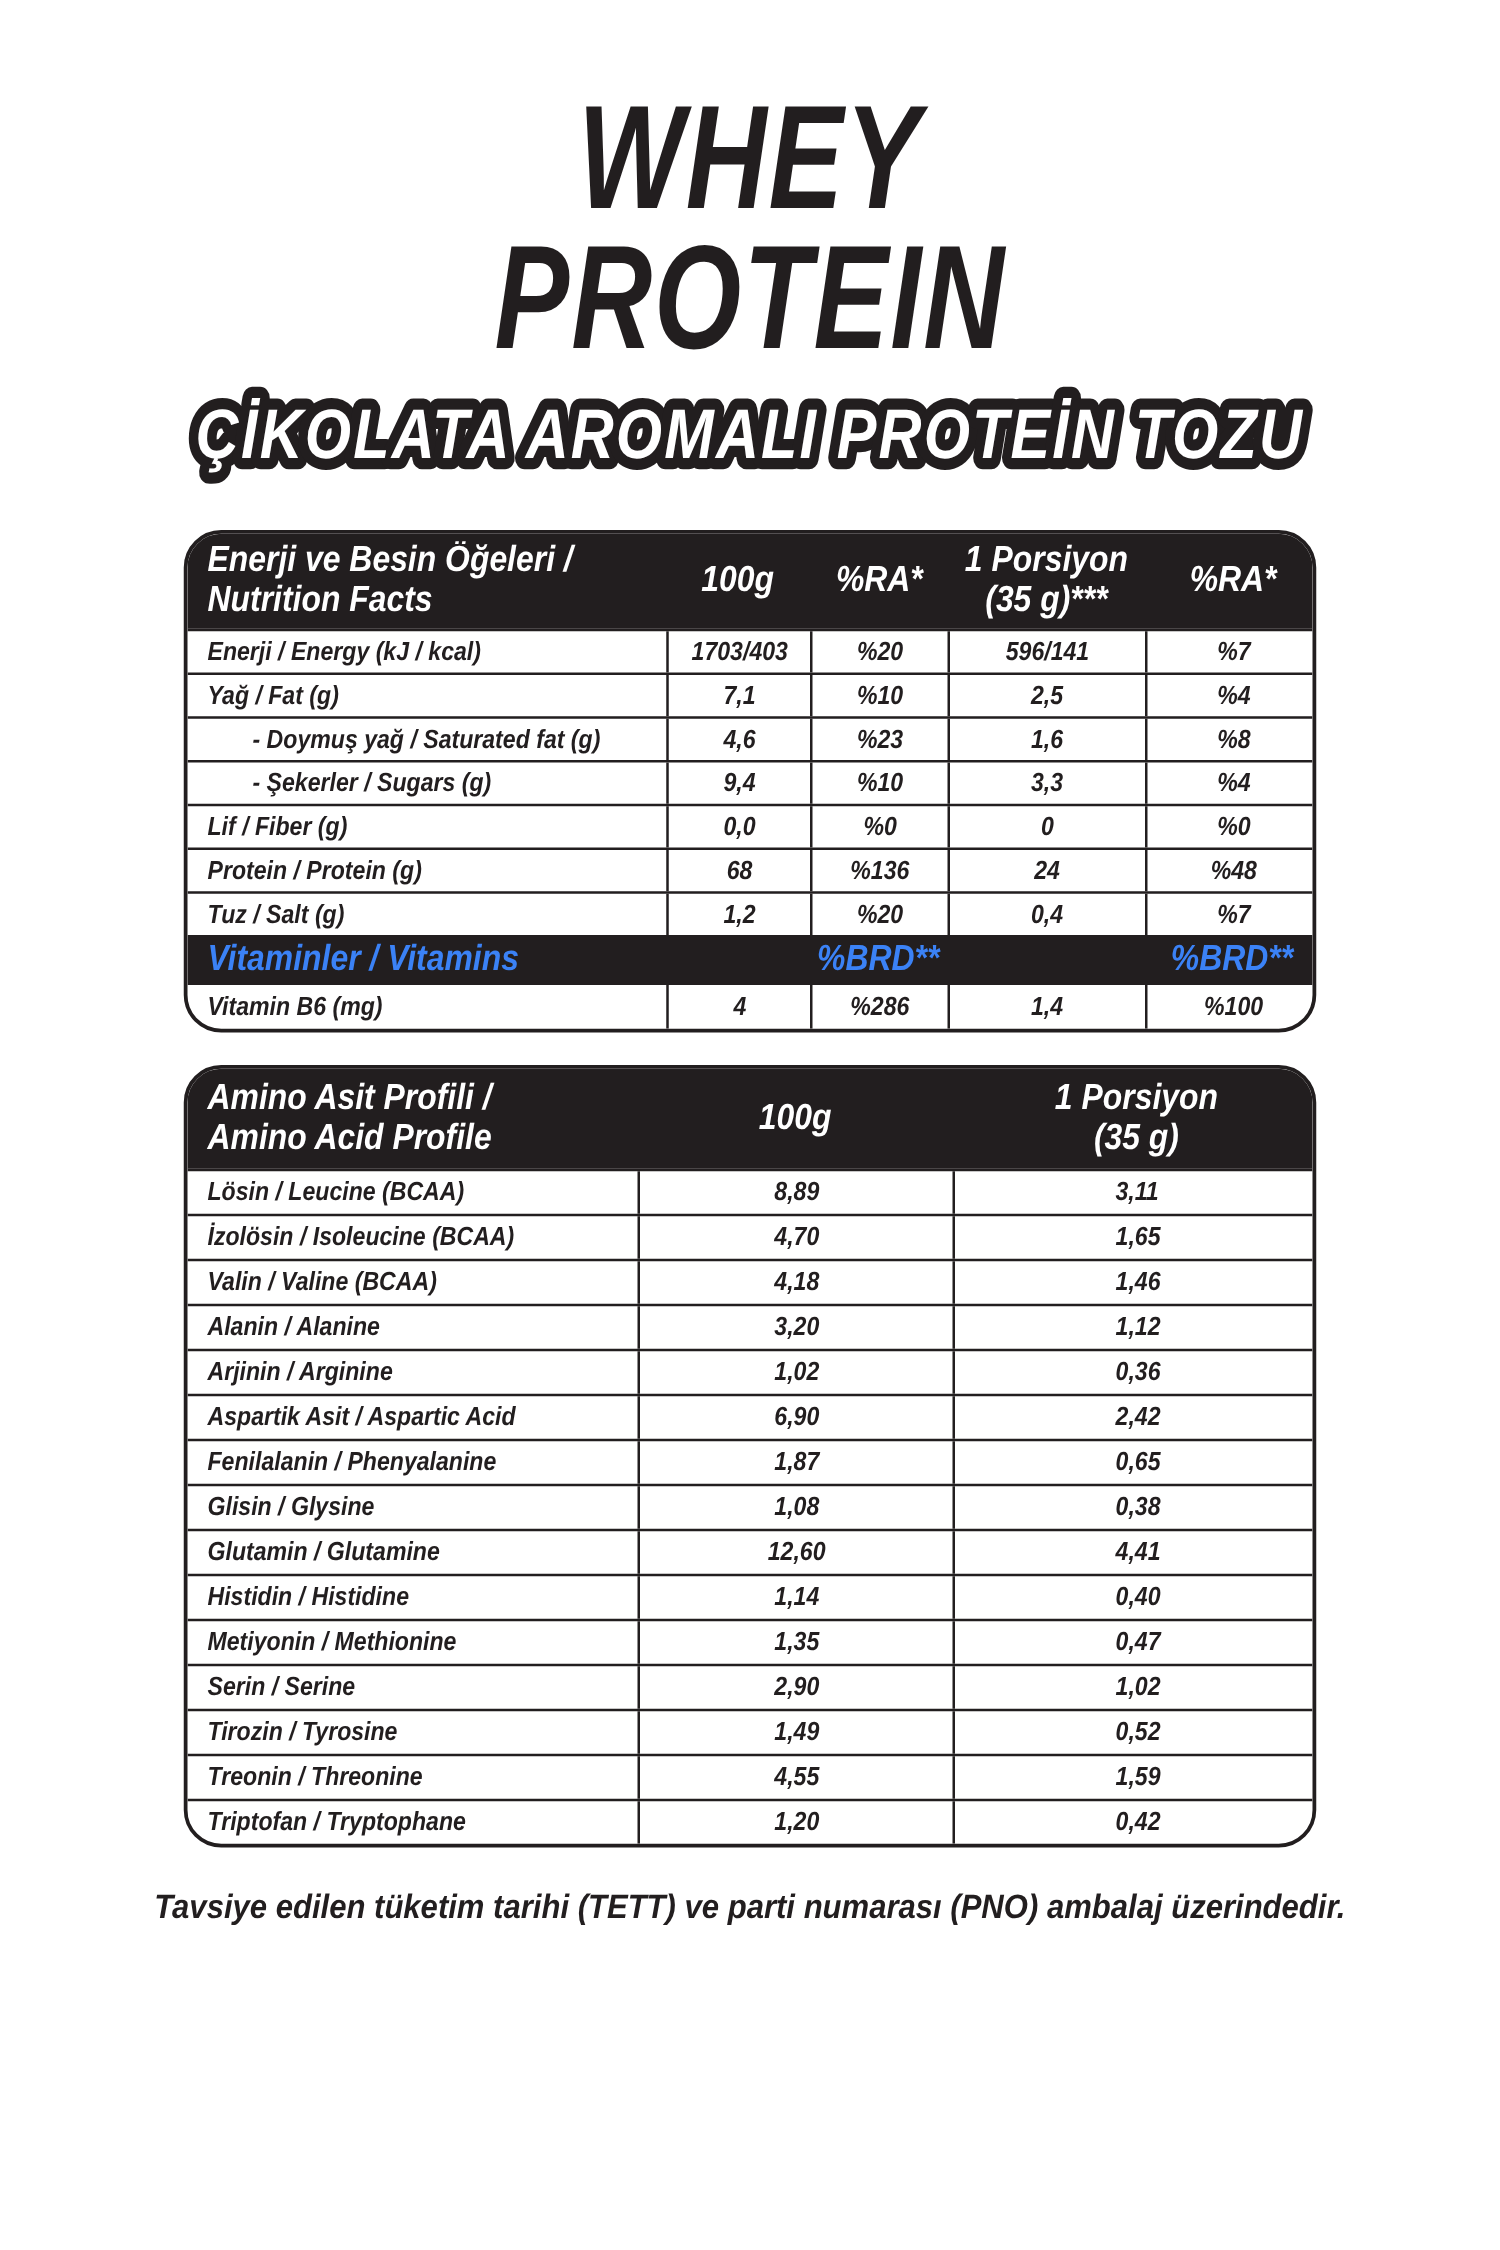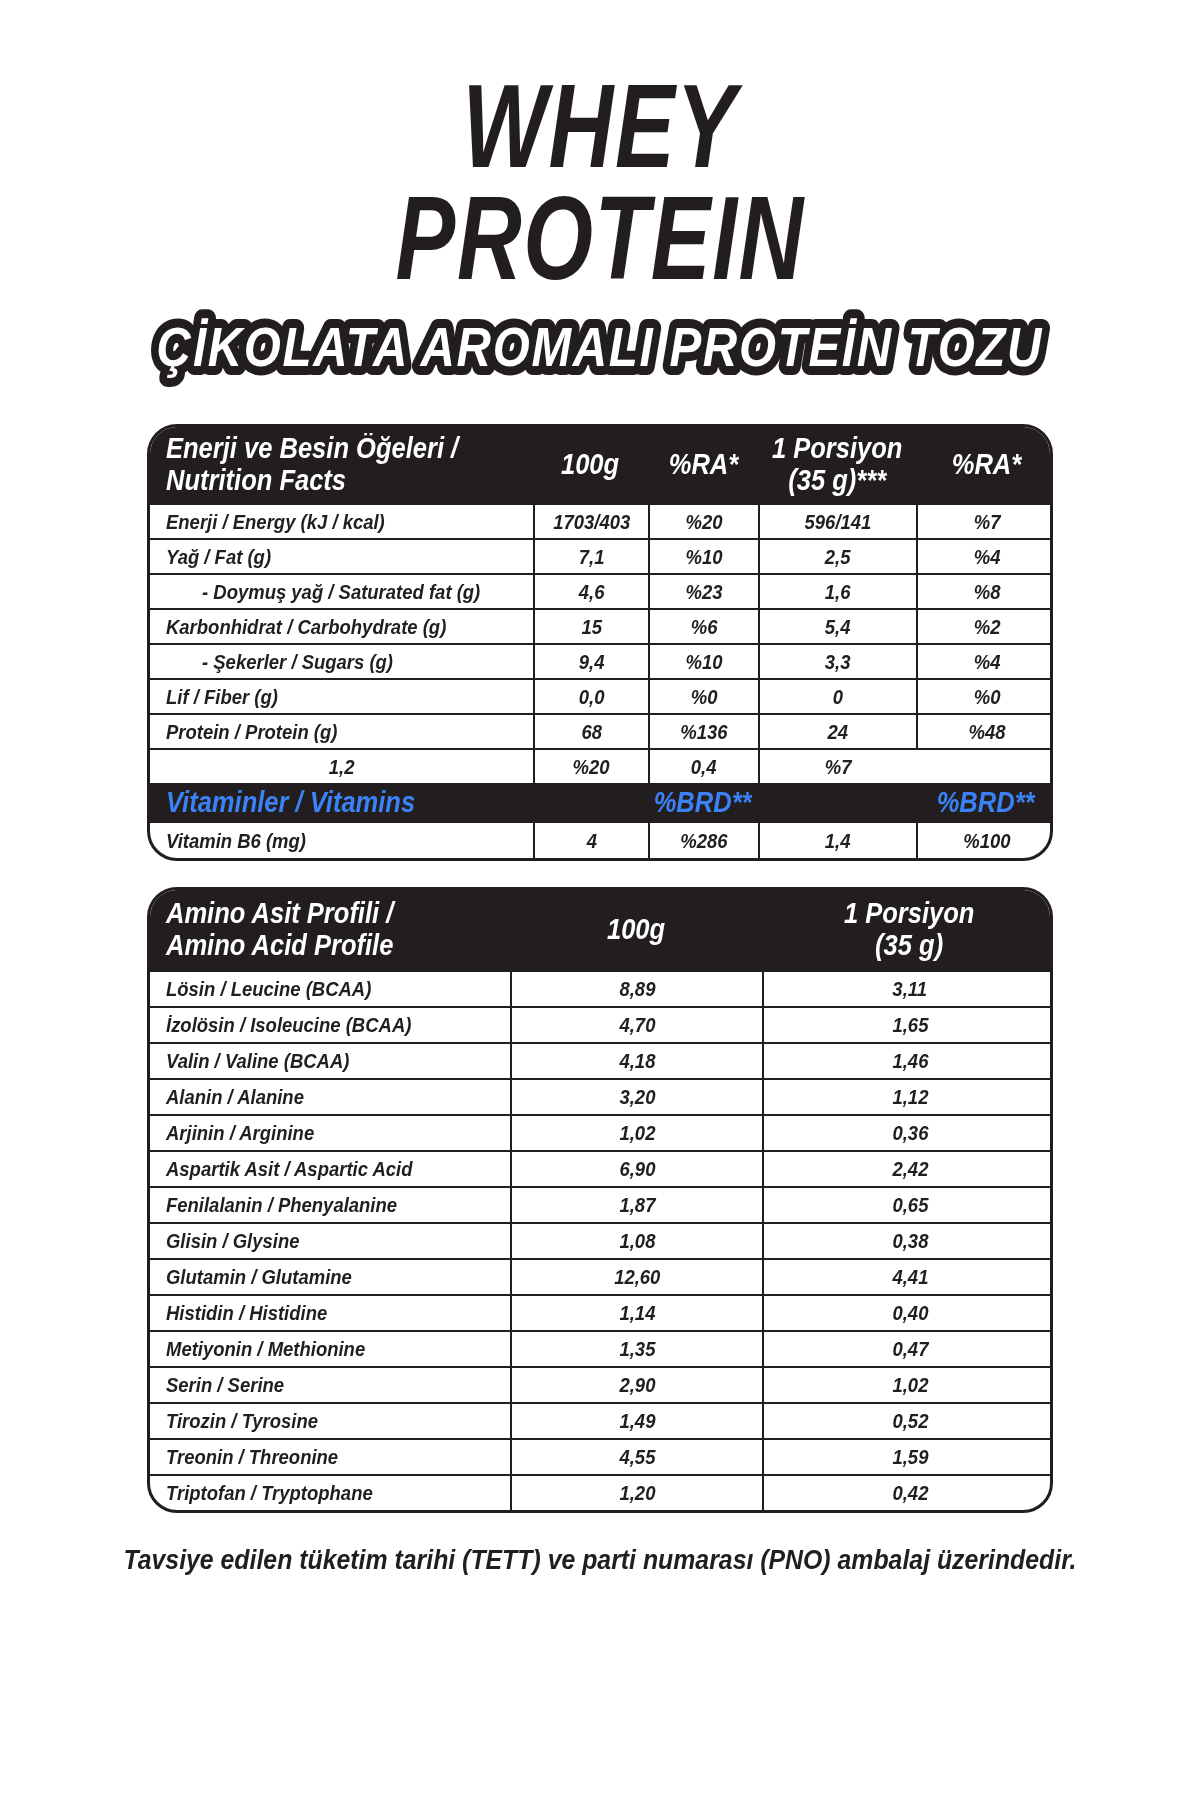--- a/index.html
+++ b/index.html
@@ -144,37 +144,20 @@
             <span class="cond">%23</span>
           </div>
           <div class="cell num">
             <span class="cond">1,6</span>
           </div>
           <div class="cell num">
             <span class="cond">%8</span>
           </div>
         </div>
 
-        <div class="t1-grid body-row row-grid">
-          <div class="cell label">
-            <span class="cond">Karbonhidrat / Carbohydrate (g)</span>
-          </div>
-          <div class="cell num">
-            <span class="cond">15</span>
-          </div>
-          <div class="cell num">
-            <span class="cond">%6</span>
-          </div>
-          <div class="cell num">
-            <span class="cond">5,4</span>
-          </div>
-          <div class="cell num">
-            <span class="cond">%2</span>
-          </div>
-        </div>
 
         <div class="t1-grid body-row row-grid">
           <div class="cell label indent">
             <span class="cond">- Şekerler / Sugars (g)</span>
           </div>
           <div class="cell num">
             <span class="cond">9,4</span>
           </div>
           <div class="cell num">
             <span class="cond">%10</span>
@@ -217,20 +200,23 @@
           </div>
           <div class="cell num">
             <span class="cond">24</span>
           </div>
           <div class="cell num">
             <span class="cond">%48</span>
           </div>
         </div>
 
         <div class="t1-grid body-row row-grid">
+          <div class="cell label">
+            <span class="cond">Tuz / Salt (g)</span>
+          </div>
           <div class="cell num">
             <span class="cond">1,2</span>
           </div>
           <div class="cell num">
             <span class="cond">%20</span>
           </div>
           <div class="cell num">
             <span class="cond">0,4</span>
           </div>
           <div class="cell num">

